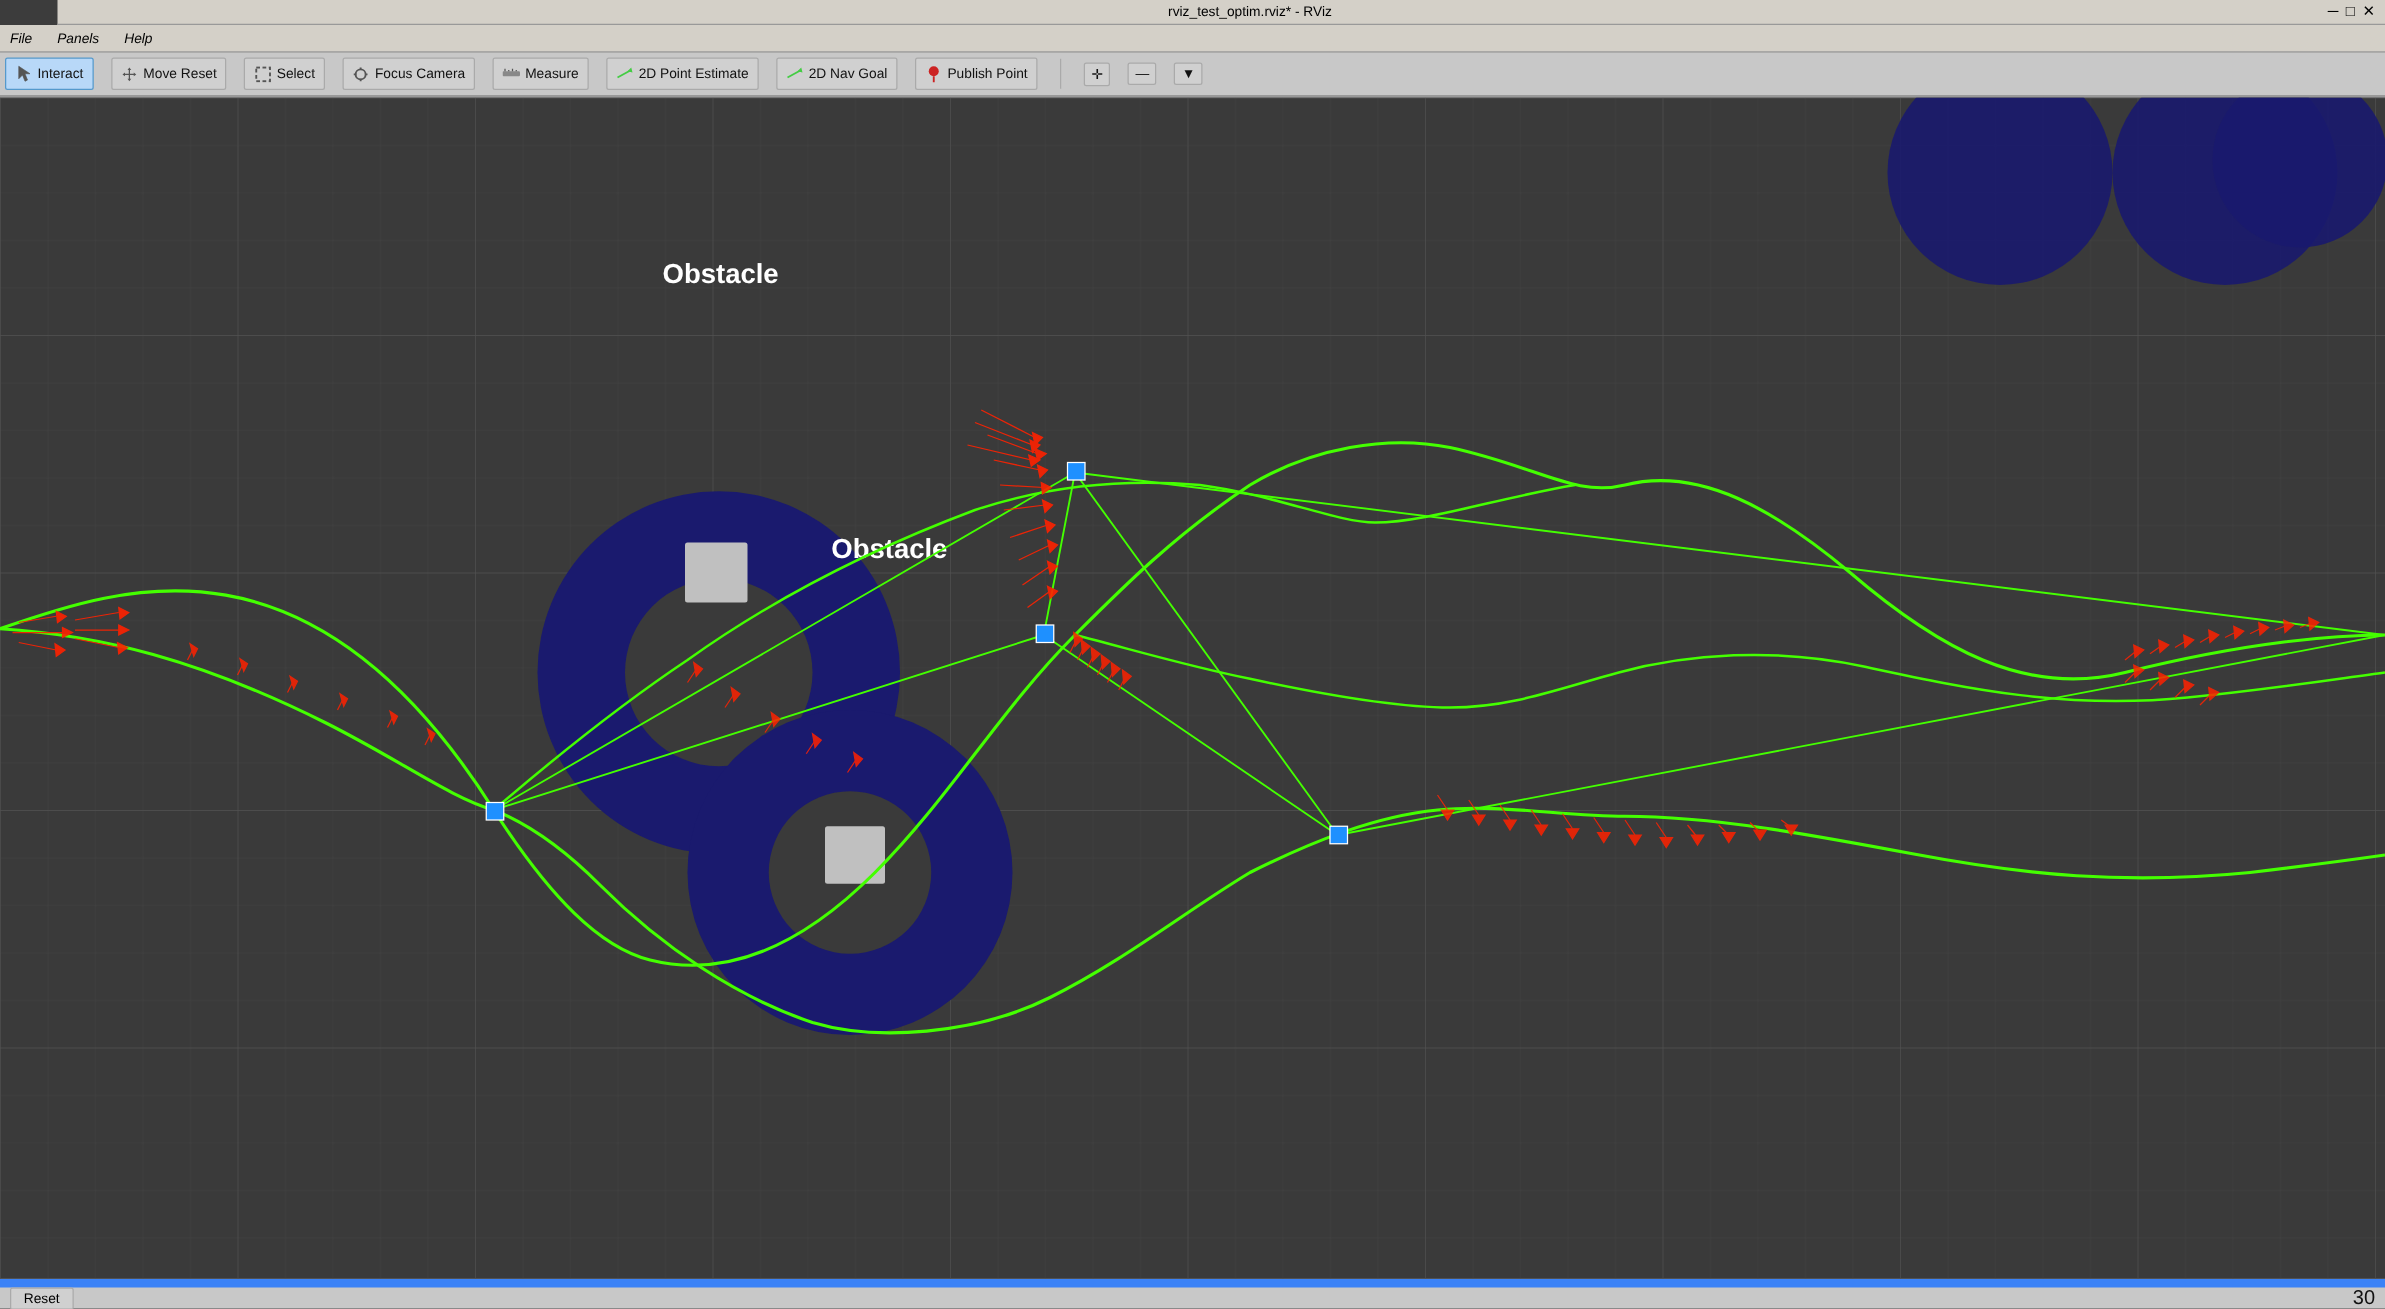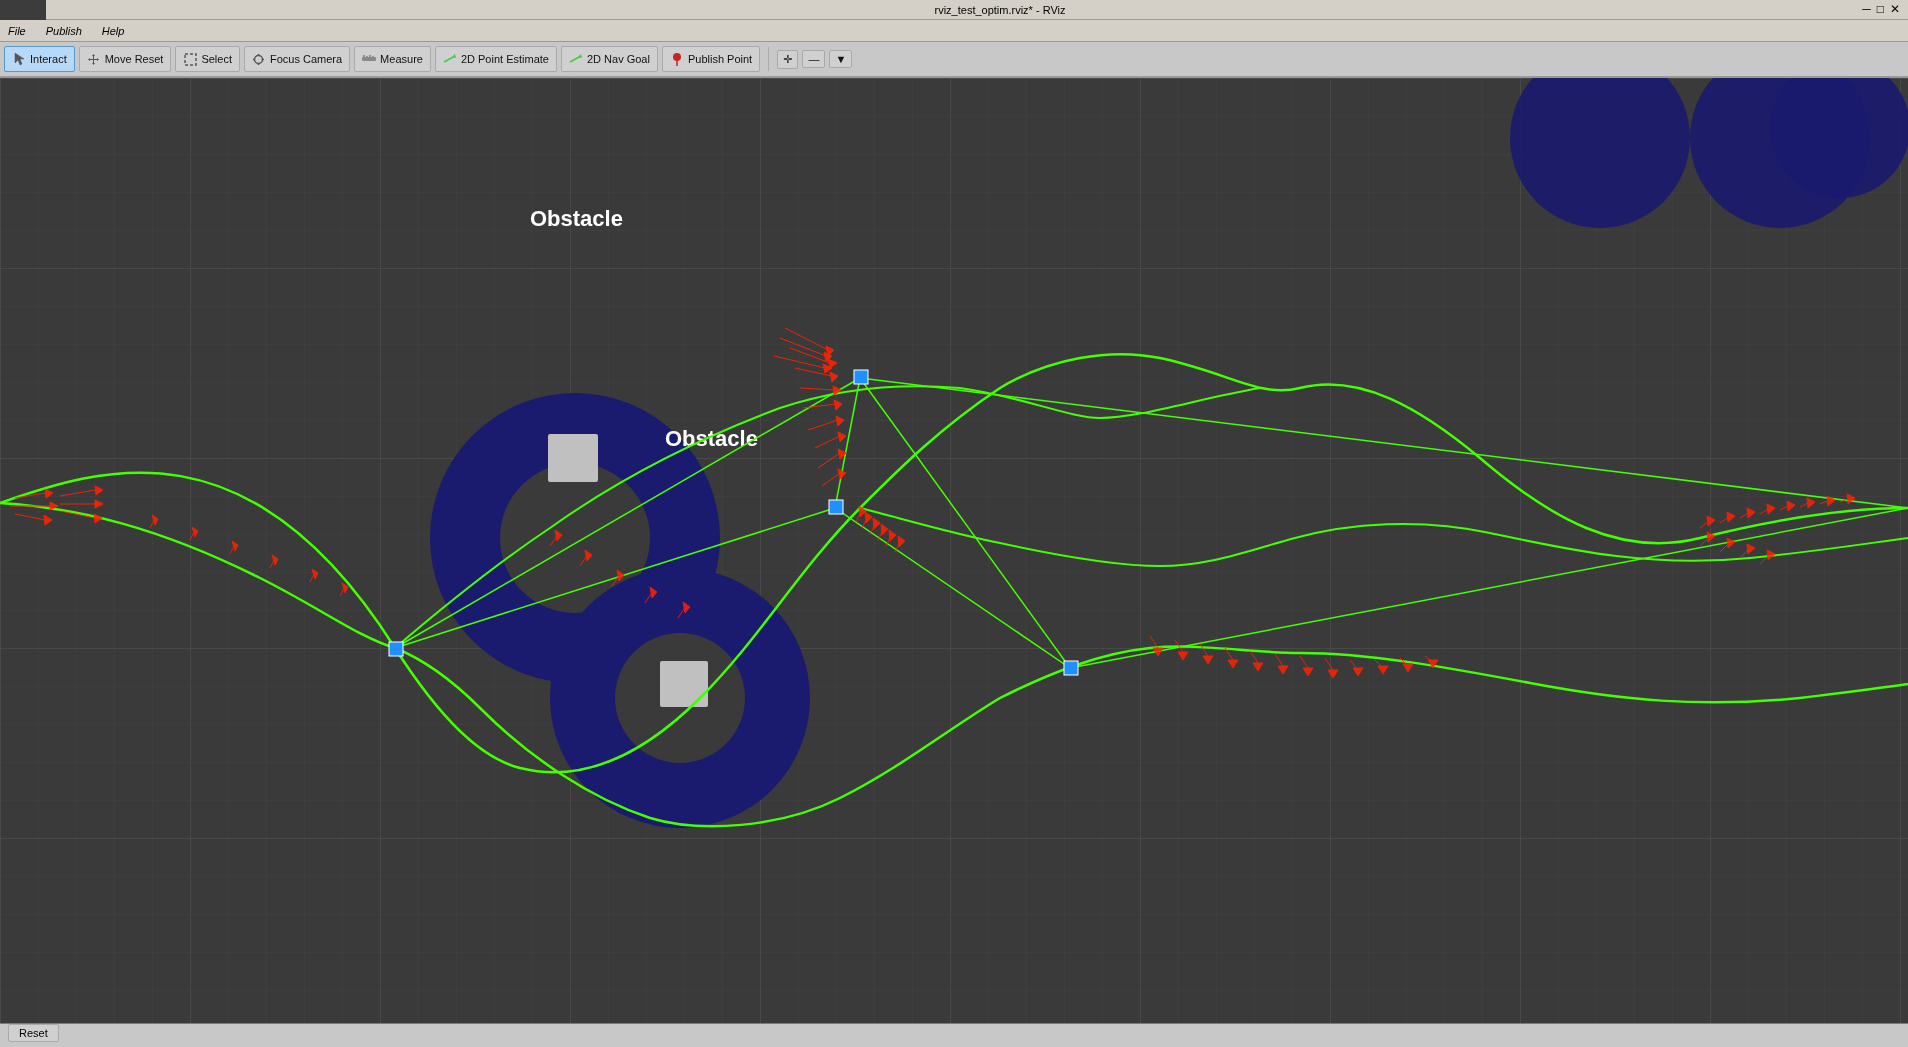--- a/index.html
+++ b/index.html
@@ -47,21 +47,21 @@
     }
 
     
     #toolbar {
       width: 100%;
       height: 36px;
       background: #c8c8c8;
       display: flex;
       align-items: center;
       padding: 0 4px;
-      gap: 4px;
+      gap: 14px;
       border-bottom: 2px solid #999;
     }
     .tool-btn {
       display: flex;
       align-items: center;
       gap: 4px;
       padding: 3px 7px;
       font-size: 11px;
       color: #111;
       background: #d0d0d0;
@@ -105,28 +105,27 @@
       background: #737373;
       position: relative;
       overflow: hidden;
     }
 
     
     #statusbar {
       width: 100%;
       height: 24px;
       background: #c8c8c8;
-      border-top: 1px solid #3b82f6;
+      border-top: 7px solid #3b82f6;
       display: flex;
-      align-items: flex-start;
+      align-items: center;
       padding: 0 8px;
       gap: 16px;
       font-size: 11px;
       color: #111;
-      flex-direction: column;
     }
     .status-btn {
       padding: 2px 10px;
       background: #d0d0d0;
       border: 1px solid #aaa;
       border-radius: 2px;
       cursor: pointer;
       font-size: 11px;
     }
     .fps-display {
@@ -150,21 +149,21 @@
   <span>rviz_test_optim.rviz* - RViz</span>
   <div style="position:absolute;right:8px;top:2px;display:flex;gap:6px;">
     <span style="cursor:pointer;color:#000;font-size:12px;">─</span>
     <span style="cursor:pointer;color:#000;font-size:12px;">□</span>
     <span style="cursor:pointer;color:#000;font-size:12px;">✕</span>
   </div>
 </div>
 
 <div id="menubar">
   <span class="menu-item">File</span>
-  <span class="menu-item">Publish</span>
+  <span class="menu-item">Panels</span>
   <span class="menu-item">Help</span>
 </div>
 
 <div id="toolbar">
 
   <button class="tool-btn active">
     <span class="tool-icon">
       <svg width="12" height="14" viewBox="0 0 12 14">
           <polygon points="2,1 2,11 5,8 7,13 9,12 7,7 11,7" fill="#555" stroke="#555" stroke-width="0.5"></polygon>
         </svg>

